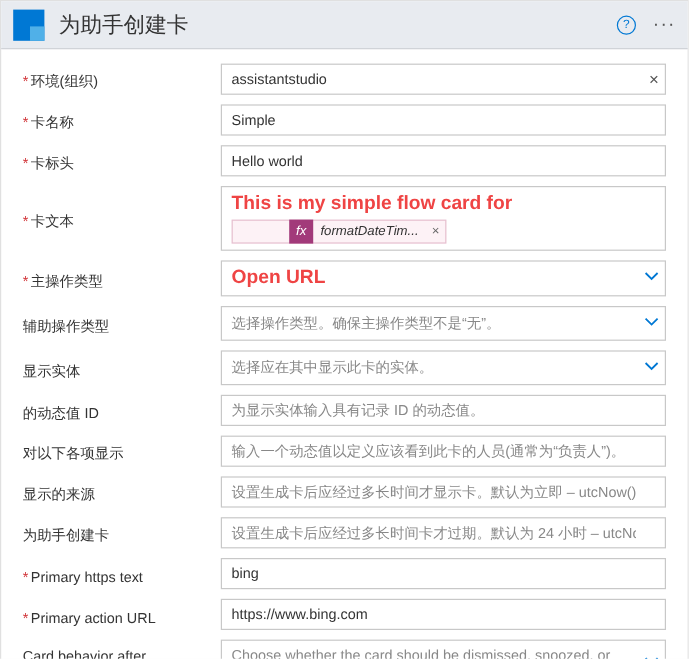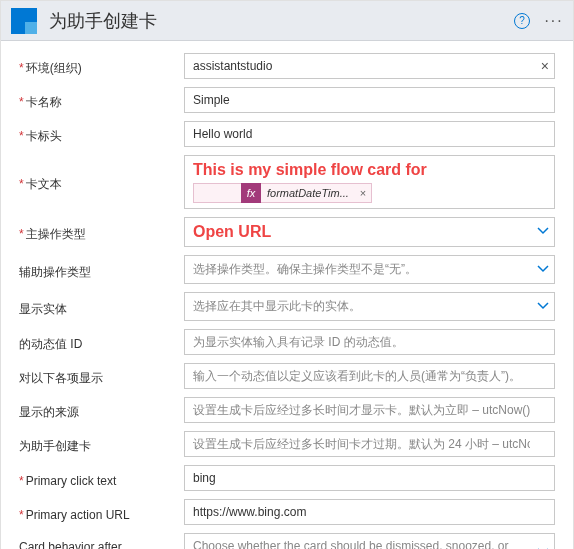--- a/index.html
+++ b/index.html
@@ -141,21 +141,21 @@
     </div>
 
     <div class="row">
       <div class="label">为助手创建卡</div>
       <div class="field">
         <input class="input" placeholder="设置生成卡后应经过多长时间卡才过期。默认为 24 小时 – utcNow().addHours(2" style="">
       </div>
     </div>
 
     <div class="row">
-      <div class="label req">Primary click text</div>
+      <div class="label req">Primary https text</div>
       <div class="field">
         <input class="input" value="bing" style="">
       </div>
     </div>
 
     <div class="row">
       <div class="label req">Primary action URL</div>
       <div class="field">
         <input class="input" value="https://www.bing.com" style="">
       </div>

